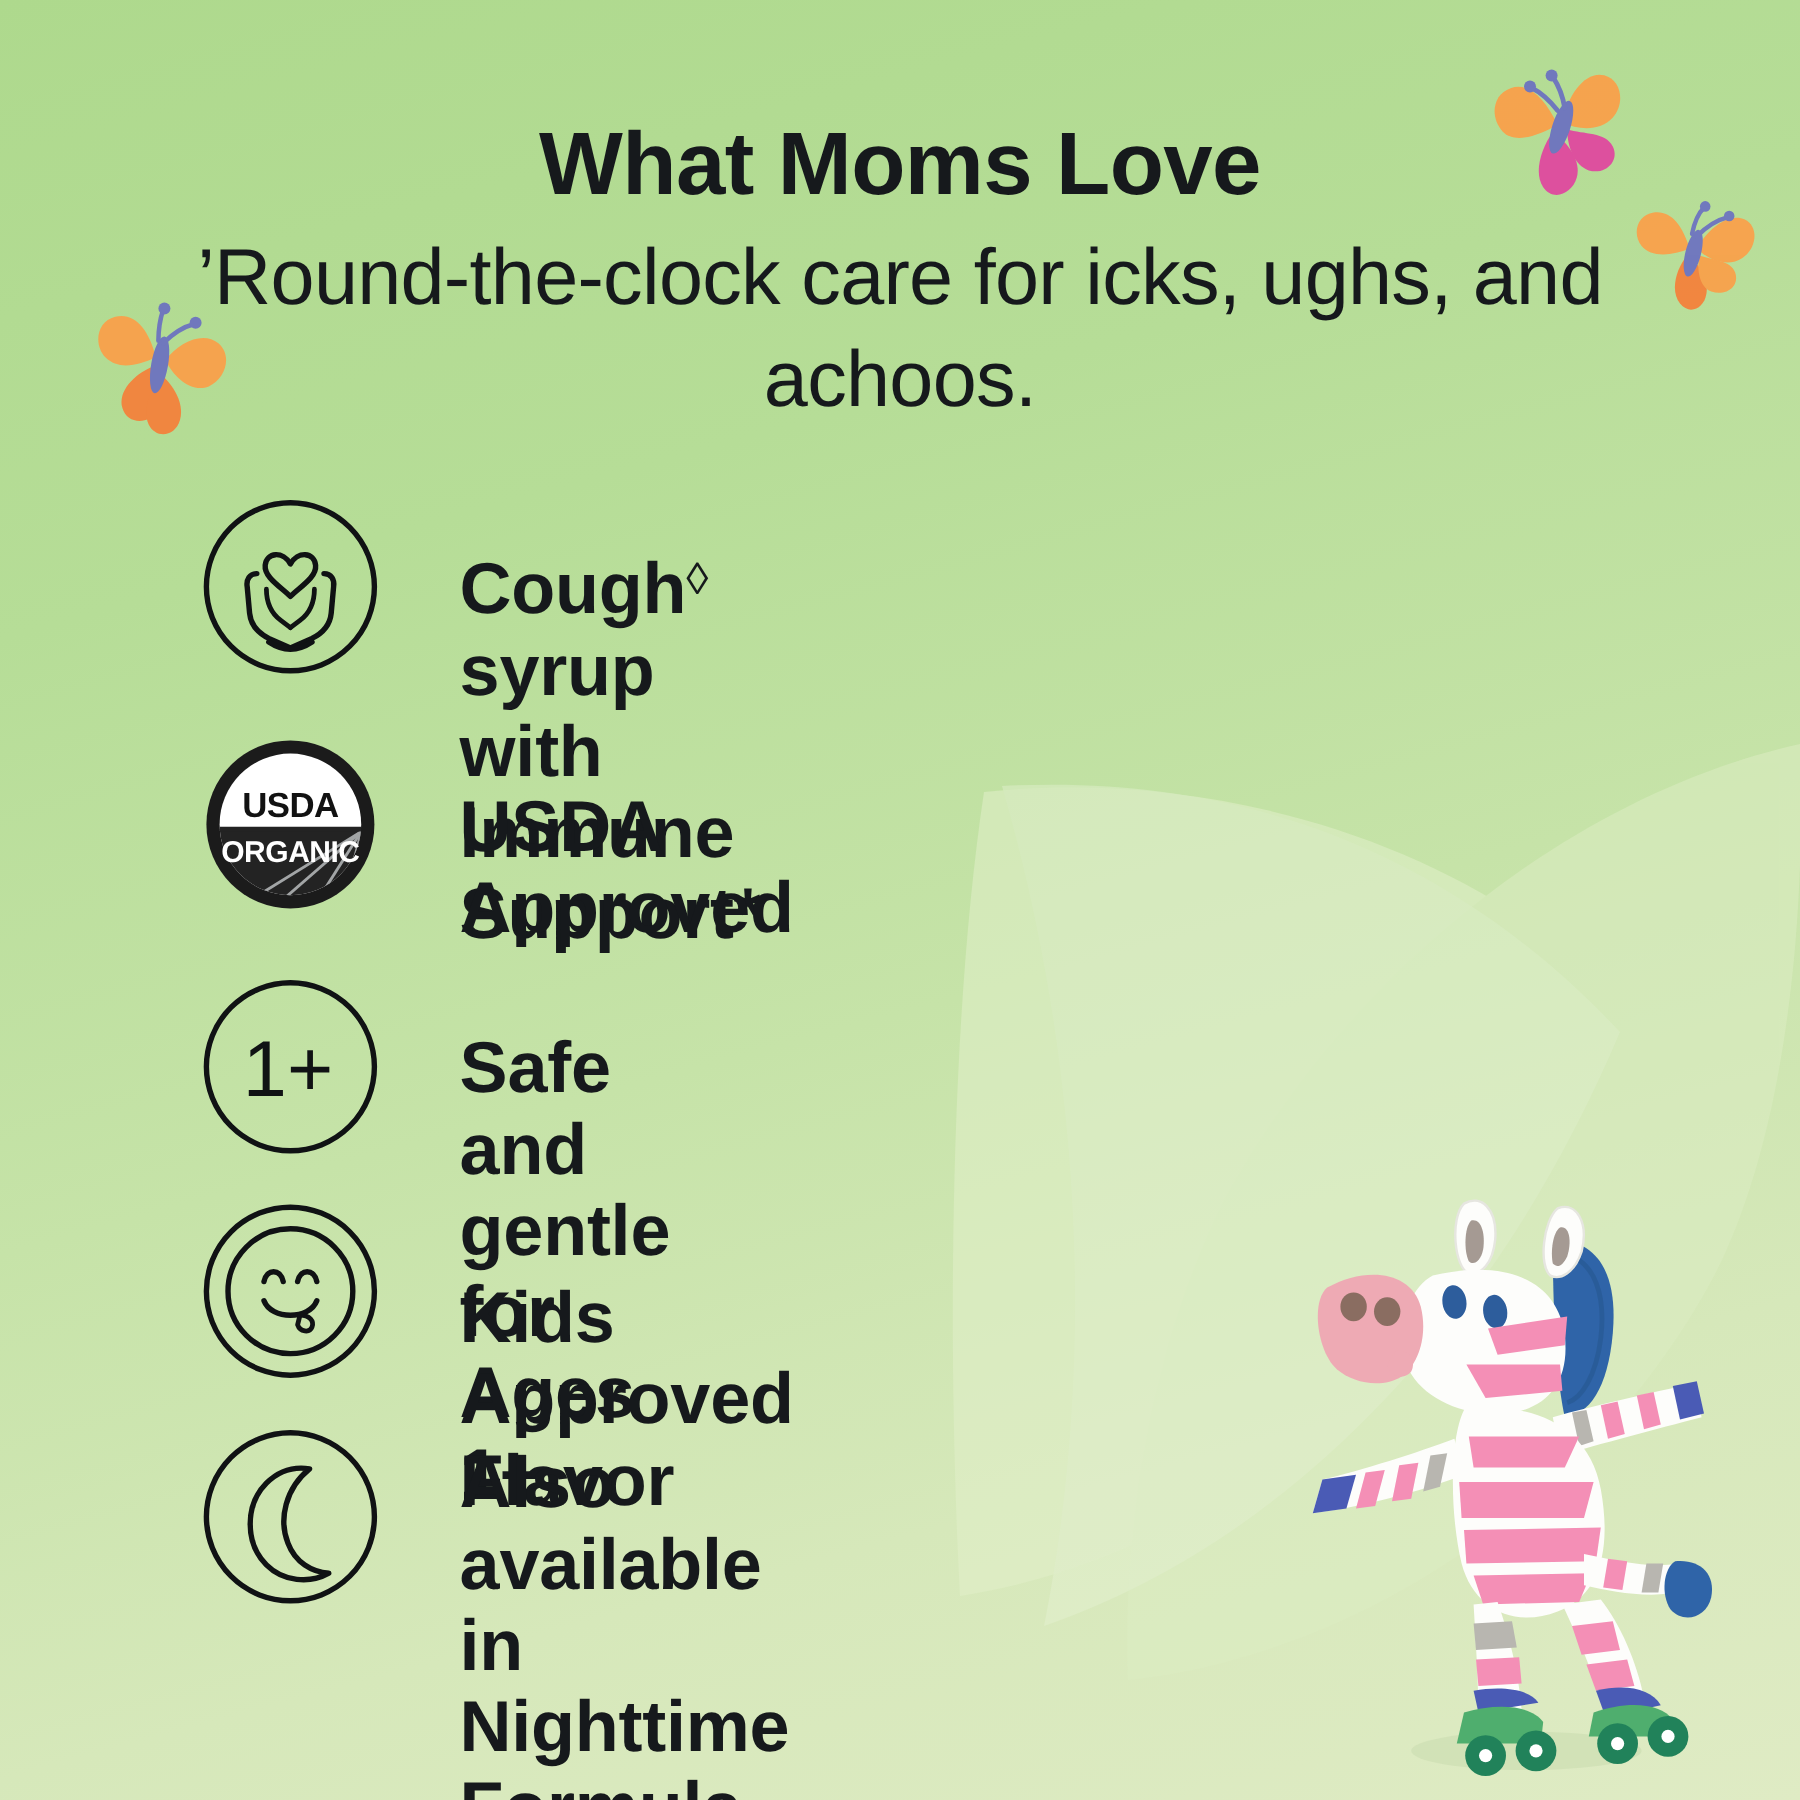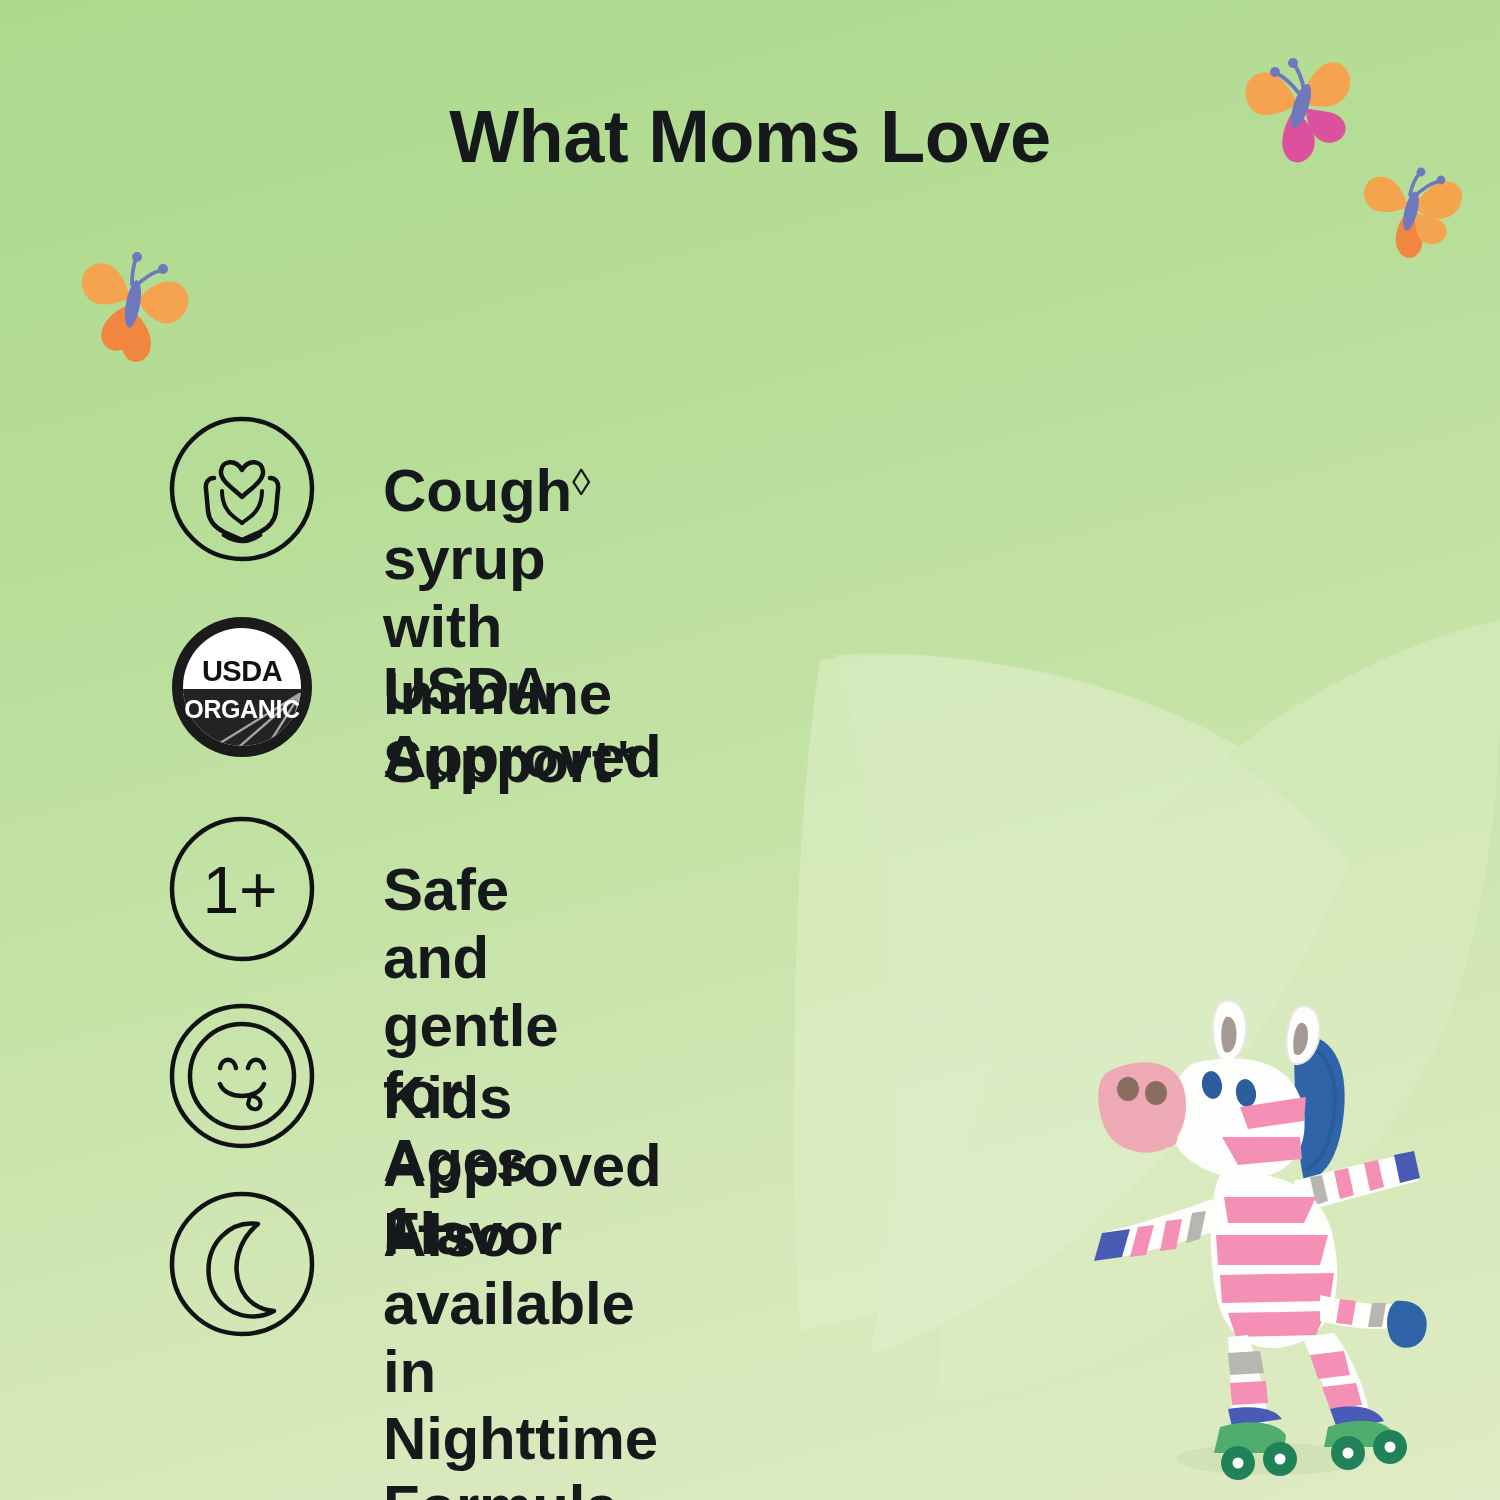--- a/index.html
+++ b/index.html
@@ -121,20 +121,22 @@
       <g opacity="0.55">
         <path d="M820 660 C 1010 640 1230 700 1370 850 C 1250 1130 1000 1300 800 1330 C 790 1140 790 860 820 660 Z" fill="#e2f0ca"></path>
         <path d="M1500 620 C 1320 660 1130 800 1020 1000 C 960 1120 935 1270 940 1400 C 1130 1380 1330 1250 1430 1060 C 1490 940 1505 760 1500 620 Z" fill="#dcedc3"></path>
         <path d="M835 655 C 900 880 915 1130 870 1355 C 1060 1290 1240 1120 1350 860 C 1200 700 1020 645 835 655 Z" fill="#e6f2d4" opacity="0.75"></path>
       </g>
     </svg>
   </div>
 
   <div class="headline">What Moms Love</div>
 
+  <div class="subhead">’Round-the-clock care for icks,
+ughs, and achoos.</div>
 
   <div class="rows">
 
     <div class="row-icon r1">
       <svg viewBox="0 0 148 148" width="148" height="148" aria-hidden="true">
         <circle cx="74" cy="74" r="70" fill="none" stroke="#101214" stroke-width="4.5"></circle>
         <path d="M74 55 C 68 44 54 45 53 56 C 52 66 66 74 74 82 C 82 74 96 66 95 56 C 94 45 80 44 74 55 Z" fill="none" stroke="#101214" stroke-width="4.5" stroke-linejoin="round"></path>
         <path d="M46 63 C 40 63 37 68 38 74 L 40 96 C 41 106 48 113 56 117 L 74 125" fill="none" stroke="#101214" stroke-width="4.5" stroke-linecap="round"></path>
         <path d="M102 63 C 108 63 111 68 110 74 L 108 96 C 107 106 100 113 92 117 L 74 125" fill="none" stroke="#101214" stroke-width="4.5" stroke-linecap="round"></path>
         <path d="M54 76 C 54 88 58 96 66 102 L 74 108" fill="none" stroke="#101214" stroke-width="4" stroke-linecap="round"></path>

